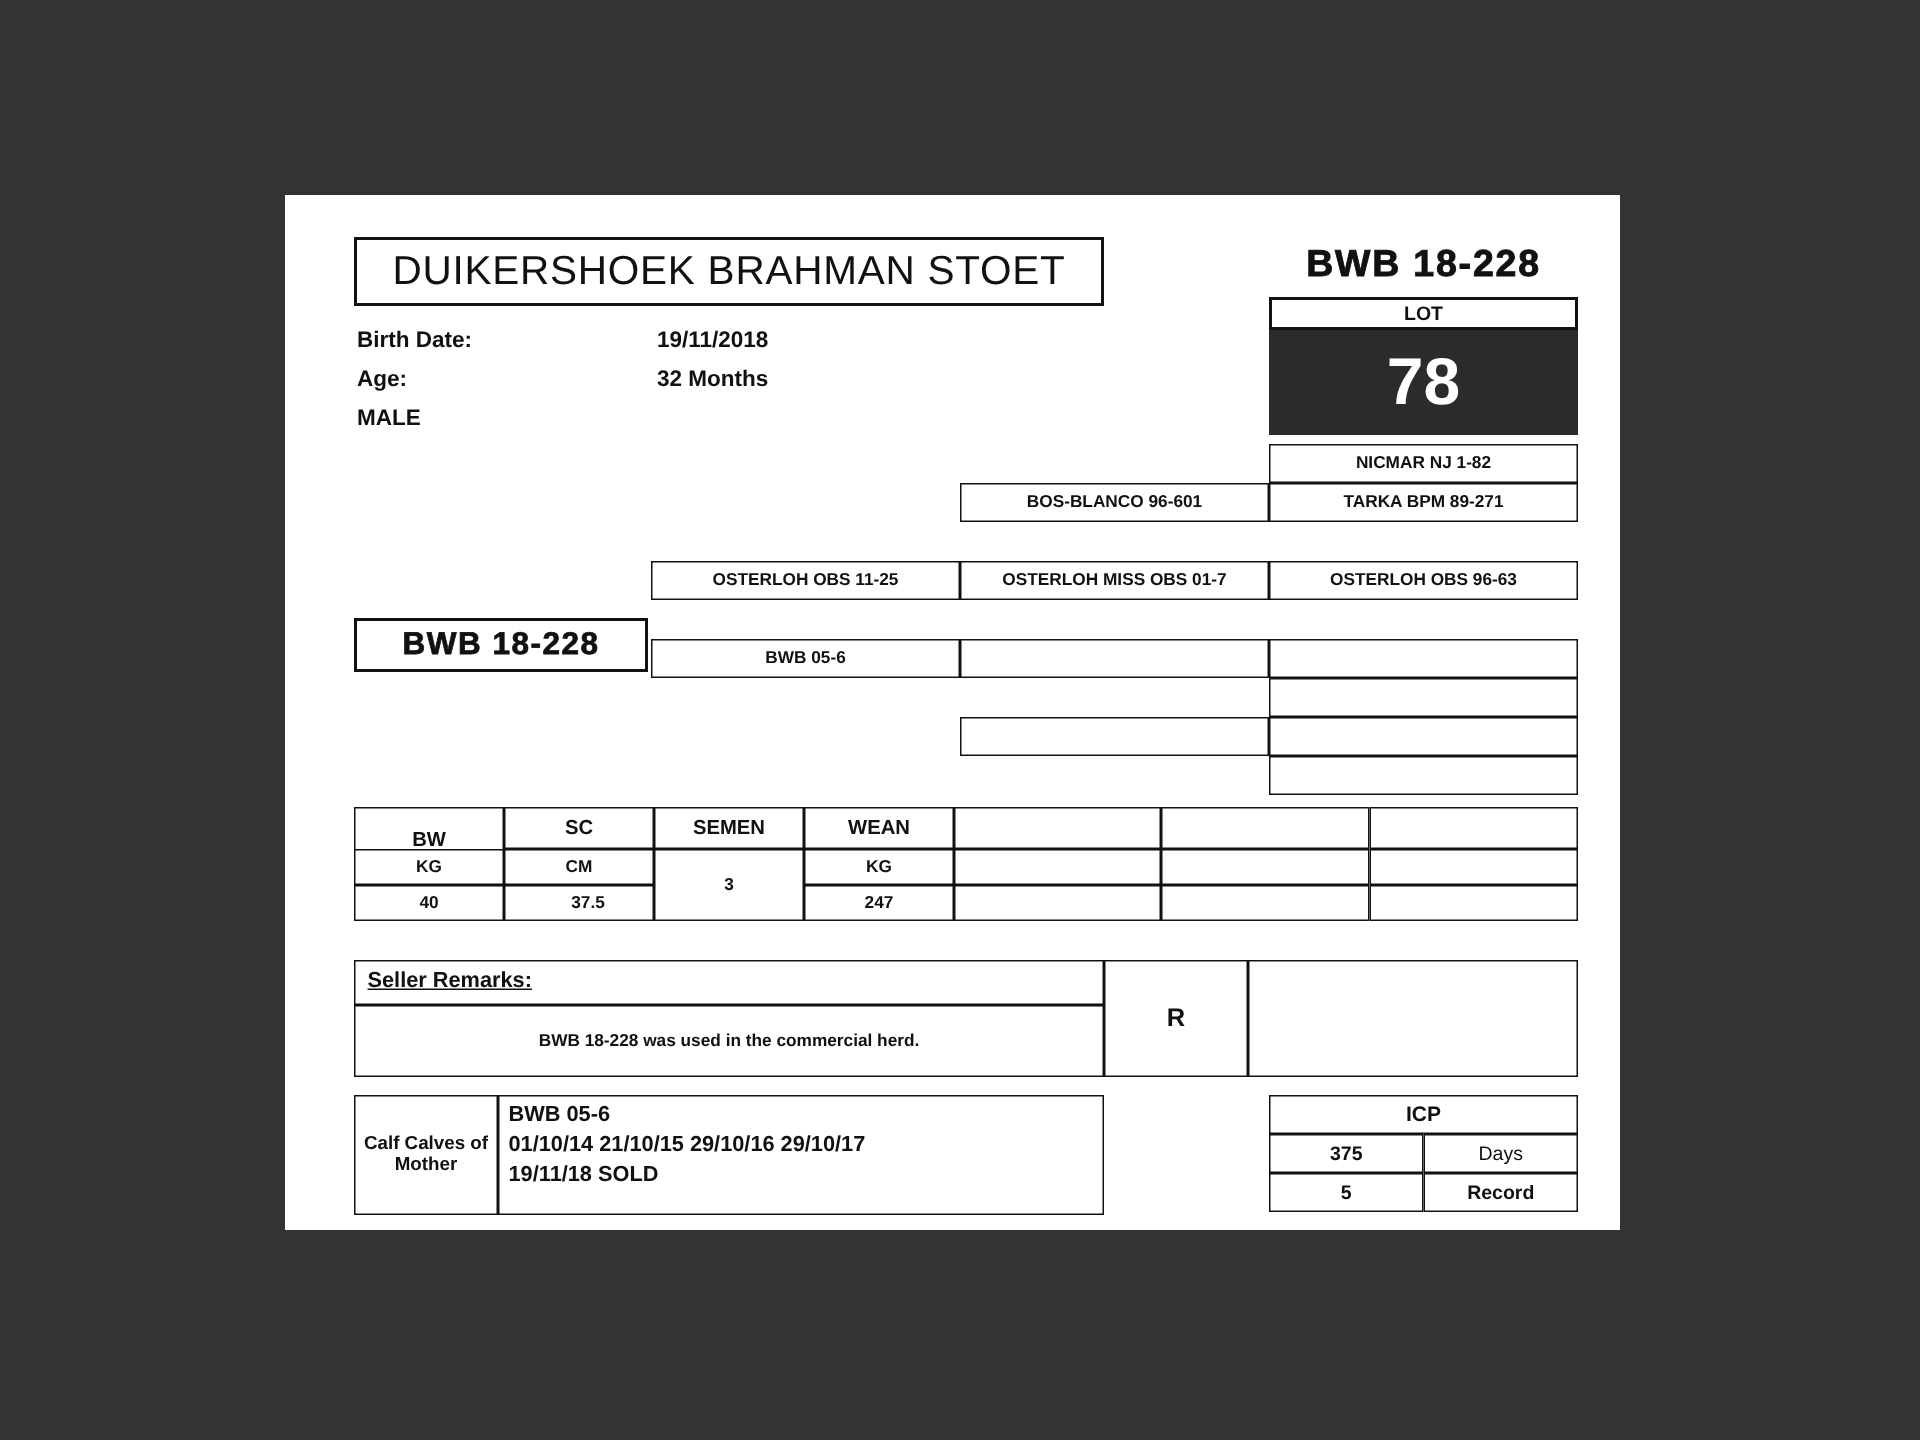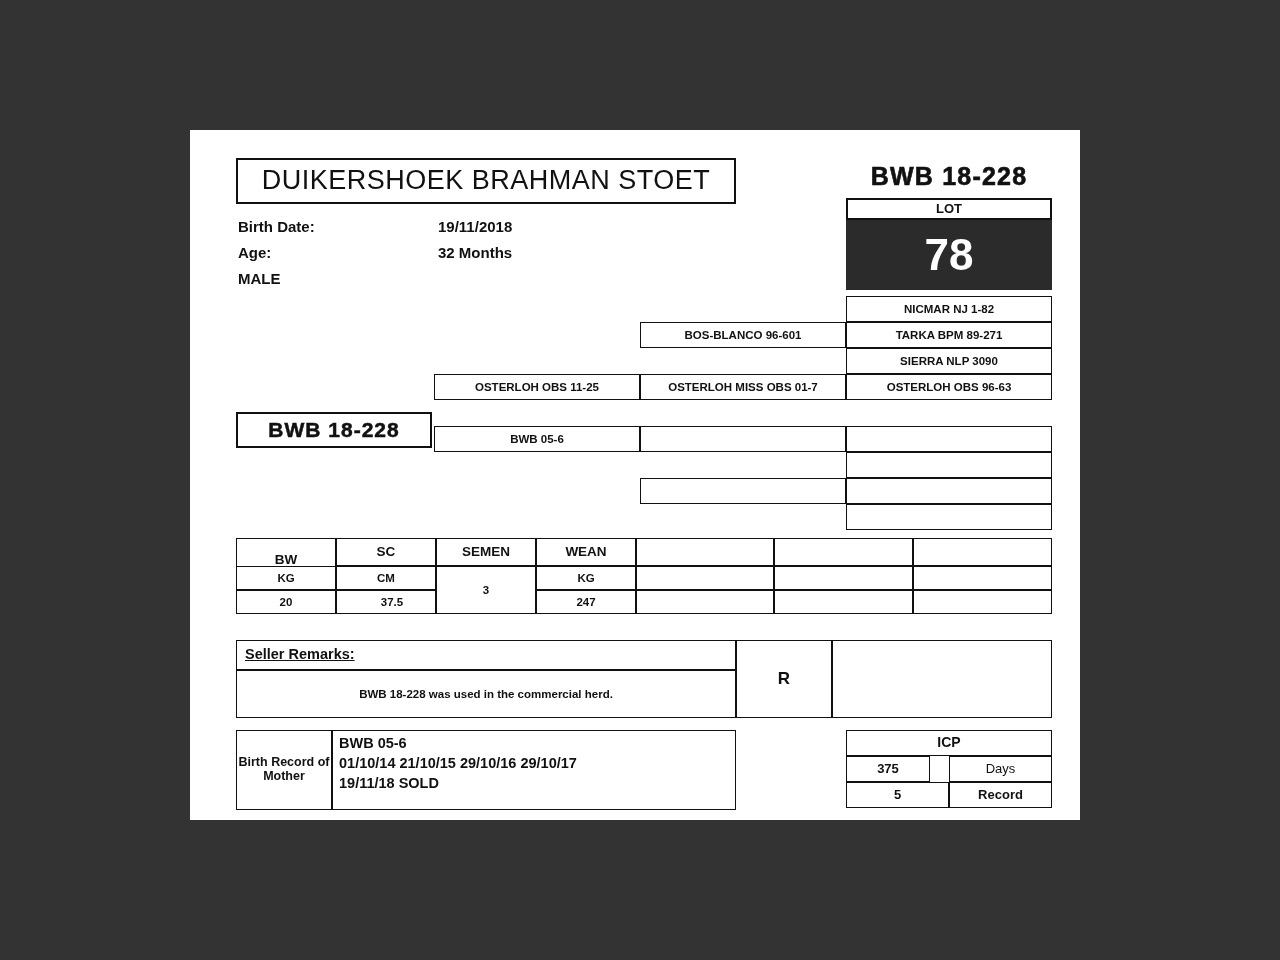--- a/index.html
+++ b/index.html
@@ -105,21 +105,21 @@
   .calf-data {
     left: 120px; top: 590px; width: 404px; height: 80px;
     justify-content: flex-start; align-items: flex-start;
     padding: 2px 6px; font-size: 14.5px; font-weight: bold;
     flex-direction: column; line-height: 1.38;
   }
   .icp-head {
     left: 634px; top: 590px; width: 206px; height: 26px;
     font-size: 14px; font-weight: bold;
   }
-  .icp-n1 { left: 634px; top: 616px; width: 84px; height: 26px; font-size: 13px; font-weight: bold; }
+  .icp-n1 { left: 634px; top: 616px; width: 103px; height: 26px; font-size: 13px; font-weight: bold; }
   .icp-t1 { left: 737px; top: 616px; width: 103px; height: 26px; font-size: 13px; font-weight: normal; }
   .icp-n2 { left: 634px; top: 642px; width: 103px; height: 26px; font-size: 13px; font-weight: bold; }
   .icp-t2 { left: 737px; top: 642px; width: 103px; height: 26px; font-size: 13px; font-weight: bold; }
 </style>
 </head>
 <body>
 
 <div id="page">
   <div id="sheet">
 
@@ -132,21 +132,20 @@
     <div class="bx lot-number">78</div>
 
     <div class="info-label" style="left:26px; top:78px;">Birth Date:</div>
     <div class="info-val" style="left:226px; top:78px;">19/11/2018</div>
     <div class="info-label" style="left:26px; top:104px;">Age:</div>
     <div class="info-val" style="left:226px; top:104px;">32 Months</div>
     <div class="info-label" style="left:26px; top:130px;">MALE</div>
 
     <div class="bx thin ped" style="left:634px; top:156px; width:206px; height:26px;">NICMAR NJ 1-82</div>
     <div class="bx thin ped" style="left:634px; top:182px; width:206px; height:26px;">TARKA BPM 89-271</div>
-    <div class="bx thin ped" style="left:634px; top:208px; width:206px; height:26px;">SIERRA NLP 3090</div>
     <div class="bx thin ped" style="left:634px; top:234px; width:206px; height:26px;">OSTERLOH OBS 96-63</div>
 
     <div class="bx thin ped" style="left:428px; top:182px; width:206px; height:26px;">BOS-BLANCO 96-601</div>
     <div class="bx thin ped" style="left:428px; top:234px; width:206px; height:26px;">OSTERLOH MISS OBS 01-7</div>
 
     <div class="bx thin ped" style="left:222px; top:234px; width:206px; height:26px;">OSTERLOH OBS 11-25</div>
 
     <div class="bx big-tag-box">
       <span class="big-tag-text">BWB 18-228</span>
     </div>
@@ -171,36 +170,36 @@
 
     <div class="bx thin mcell" style="left:24px; top:426px; width:100px; height:24px;">KG</div>
     <div class="bx thin mcell" style="left:124px; top:426px; width:100px; height:24px;">CM</div>
     <div class="bx thin mcell" style="left:324px; top:426px; width:100px; height:24px;">KG</div>
     <div class="bx thin mcell" style="left:424px; top:426px; width:138px; height:24px;"></div>
     <div class="bx thin mcell" style="left:562px; top:426px; width:139px; height:24px;"></div>
     <div class="bx thin mcell" style="left:701px; top:426px; width:139px; height:24px;"></div>
 
     <div class="bx thin mcell" style="left:224px; top:426px; width:100px; height:48px;">3</div>
 
-    <div class="bx thin mcell" style="left:24px; top:450px; width:100px; height:24px;">20</div>
+    <div class="bx thin mcell" style="left:24px; top:450px; width:100px; height:24px;">40</div>
     <div class="bx thin mcell" style="left:124px; top:450px; width:100px; height:24px;padding-left:12px;">37.5</div>
     <div class="bx thin mcell" style="left:324px; top:450px; width:100px; height:24px;">247</div>
     <div class="bx thin mcell" style="left:424px; top:450px; width:138px; height:24px;"></div>
     <div class="bx thin mcell" style="left:562px; top:450px; width:139px; height:24px;"></div>
     <div class="bx thin mcell" style="left:701px; top:450px; width:139px; height:24px;"></div>
 
     <div class="bx thin remarks-title">
       <span>Seller Remarks:</span>
     </div>
     <div class="bx thin remarks-body">BWB 18-228 was used in the commercial herd.</div>
     <div class="bx thin r-box">R</div>
     <div class="bx thin blank-box"></div>
 
     <div class="bx thin calf-label">
-      <span>Birth Record of</span>
+      <span>Calf Calves of</span>
       <span>Mother</span>
     </div>
     <div class="bx thin calf-data">
       <span>BWB 05-6</span>
       <span>01/10/14  21/10/15  29/10/16  29/10/17</span>
       <span>19/11/18  SOLD</span>
     </div>
 
     <div class="bx thin icp-head">ICP</div>
     <div class="bx thin icp-n1">375</div>

